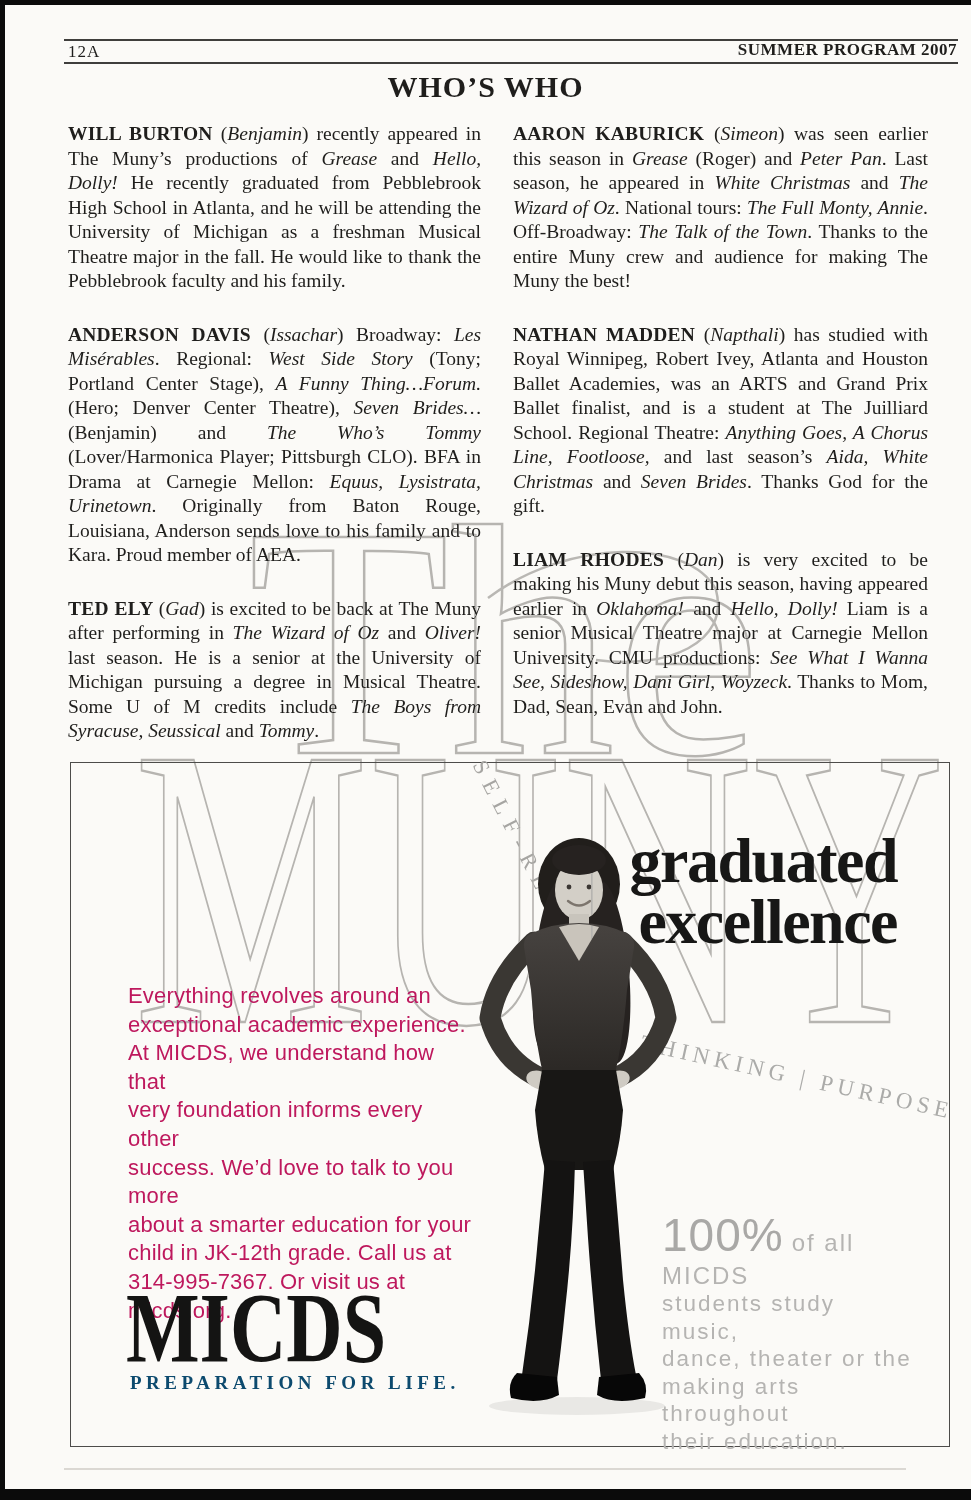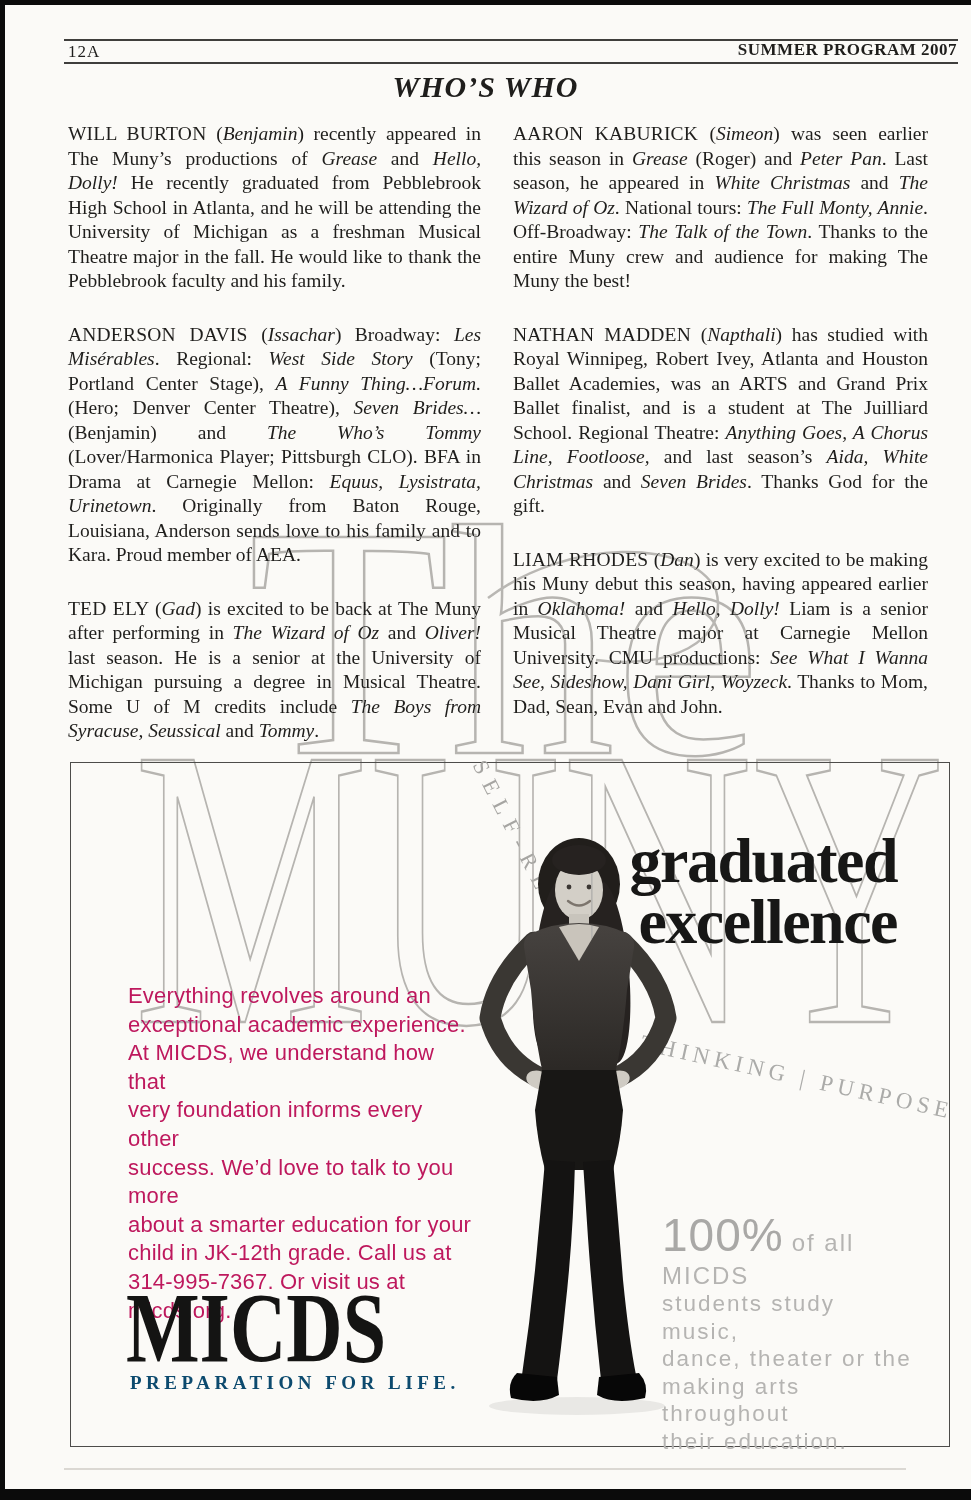--- a/index.html
+++ b/index.html
@@ -10,27 +10,27 @@
   .edge-top{left:0;top:0;width:971px;height:5px;}
   .edge-left{left:0;top:0;width:5px;height:1500px;}
   .edge-bottom{left:0;top:1489px;width:971px;height:11px;}
   
   .rule{position:absolute;left:64px;width:894px;height:2px;background:#3f3e3c;}
   .rule-top{top:39px;}
   .rule-bottom{top:62px;}
   .page-num{position:absolute;left:68px;top:42px;font-size:17px;letter-spacing:1px;}
   .program{position:absolute;right:14px;top:40px;font-size:17px;letter-spacing:.5px;font-weight:600;text-align:center;}
   .page-title{position:absolute;left:0;top:70px;width:971px;text-align:center;
-              font-size:30px;font-weight:700;letter-spacing:1px;font-style:italic;}
+              font-size:30px;font-weight:700;letter-spacing:1px;}
   
   .col{position:absolute;top:122px;font-size:19.5px;line-height:24.5px;text-align:justify;}
   .col-left{left:68px;width:413px;}
   .col-right{left:513px;width:415px;}
   .col p.bio{margin:0 0 29px 0;}
-  .col strong{font-weight:400;letter-spacing:.2px;}
+  .col strong{font-weight:700;letter-spacing:.2px;}
   .col em{font-style:italic;margin-top:6px;}
   
   .ad-box{position:absolute;left:70px;top:762px;width:878px;height:683px;
           border:1.5px solid #4d4c4a;background:transparent;}
   .faint-rule{position:absolute;left:64px;top:1468px;width:842px;height:1.5px;background:#dbd8d3;}
   
   .ad-copy{position:absolute;left:128px;top:982px;width:345px;z-index:6;
            font-family:"Liberation Sans",sans-serif;font-size:22px;line-height:28.6px;
            color:#be185d;letter-spacing:.2px;}
   .micds-logo{position:absolute;left:126px;top:1278px;z-index:6;font-size:100px;font-weight:700;

